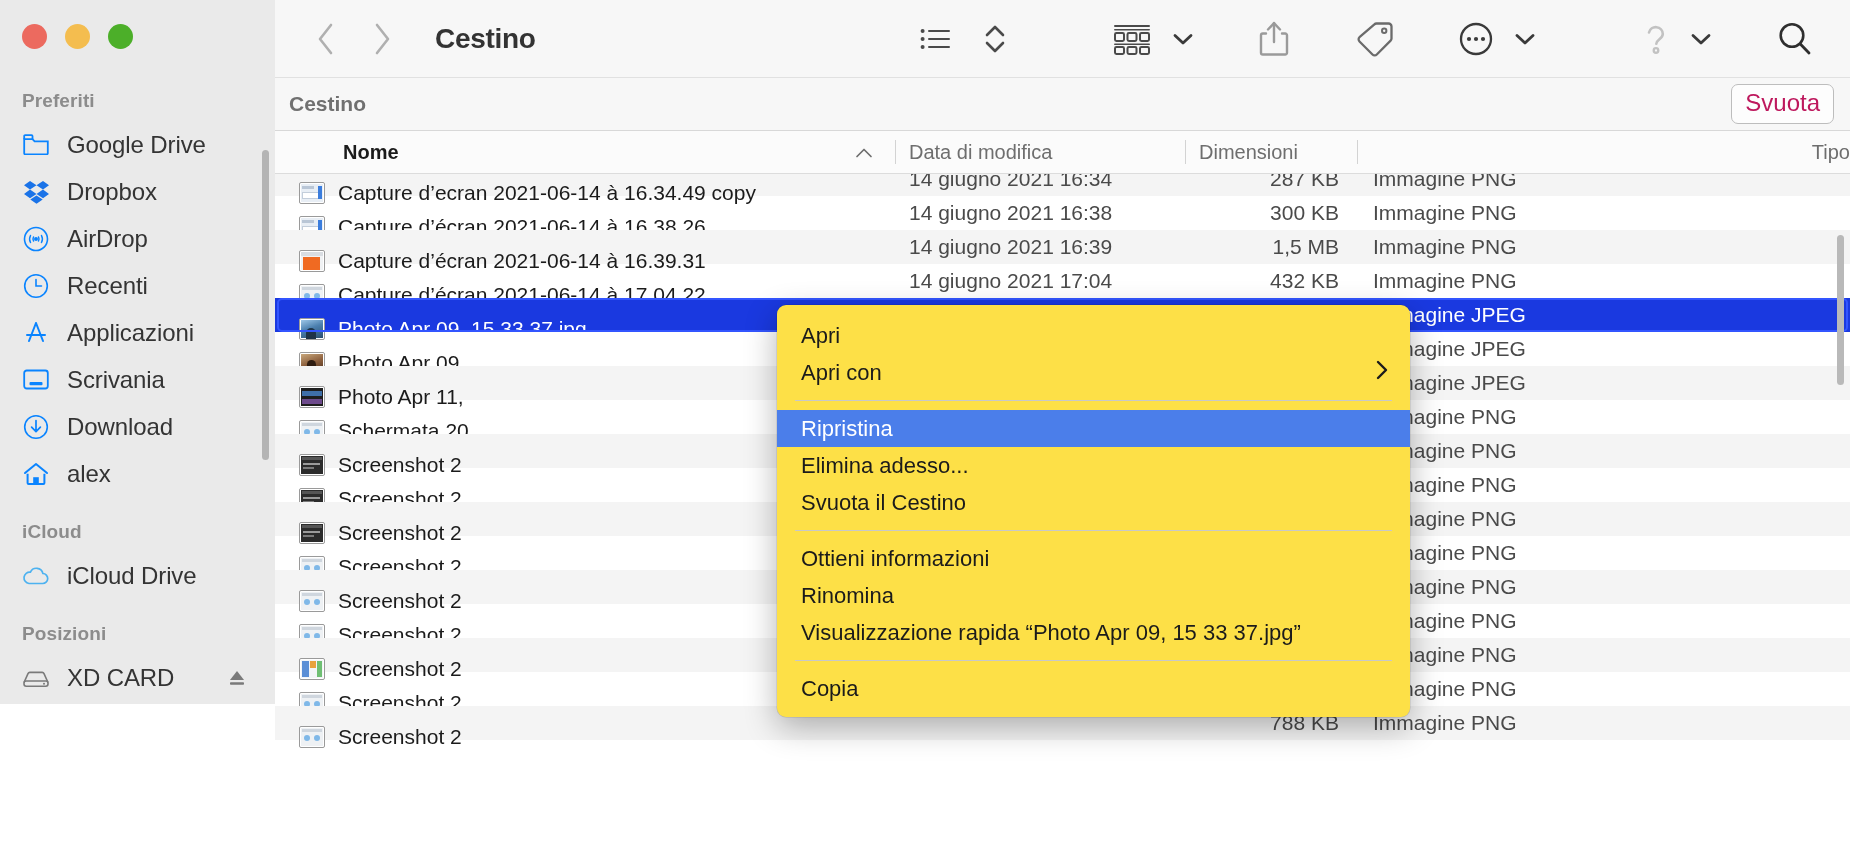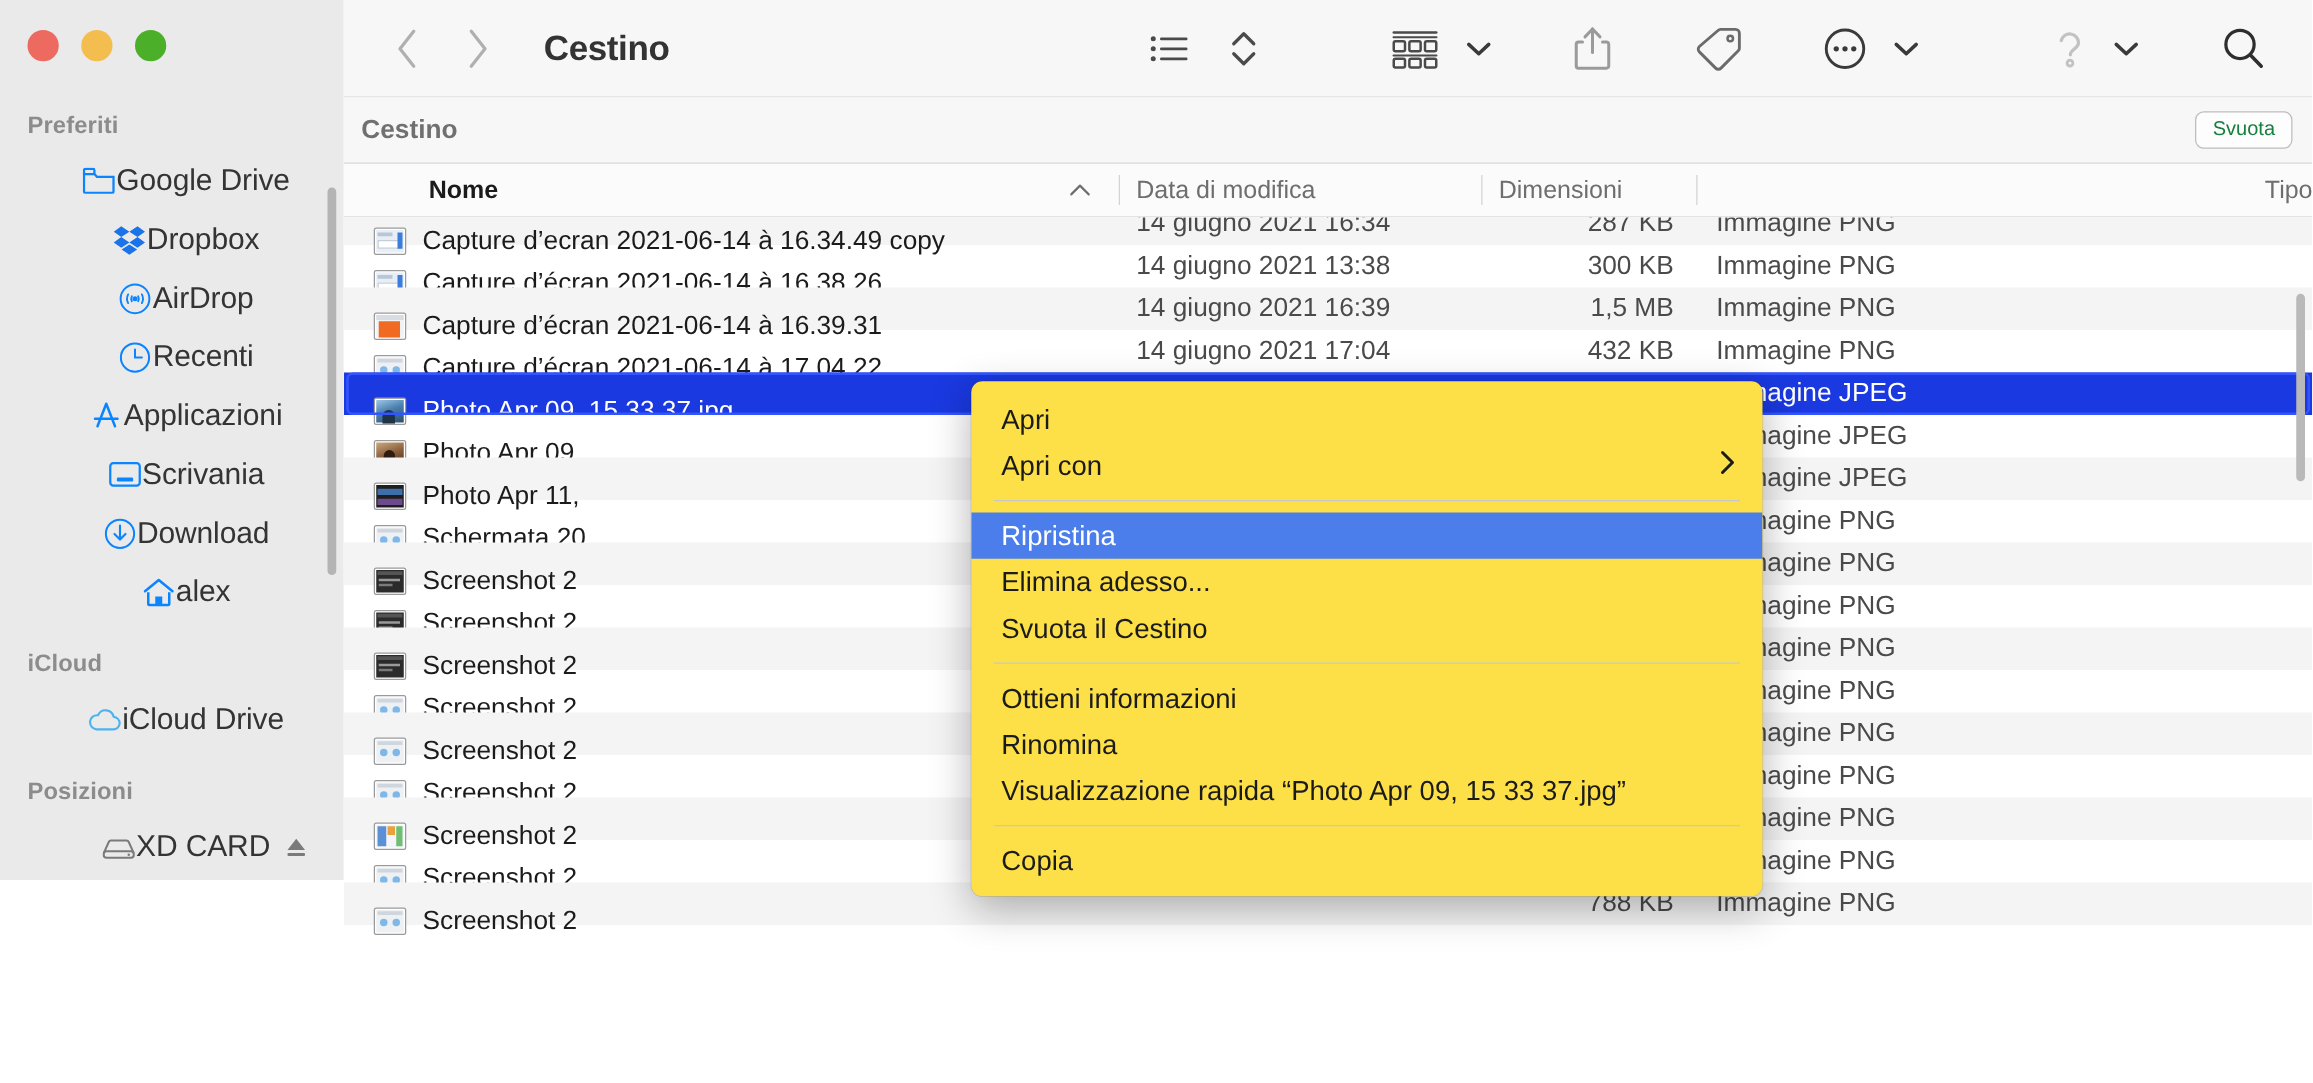--- a/index.html
+++ b/index.html
@@ -47,22 +47,22 @@
     padding: 0 0 0 22px;
     margin-top: 12px;
     margin-bottom: 9px;
     letter-spacing: 0.1px;
   }
   .sb-item {
     height: 47px;
     display: flex;
     align-items: center;
     padding-left: 22px;
-    position: relative;
-    justify-content: center;
+    gap: 17px;
+    position: relative;
   }
   .sb-icon {
     width: 28px; height: 28px;
     display: flex; align-items: center; justify-content: center;
     flex: 0 0 28px;
   }
   .sb-label {
     font-size: 24px;
     color: #343434;
     white-space: nowrap;
@@ -133,22 +133,22 @@
     position: relative;
   }
   #pathbar-title {
     font-size: 21px;
     font-weight: 700;
     color: #707070;
     margin-left: 0px;
   }
   #empty-btn {
     margin-left: auto;
-    font-size: 16px;
-    color: #15803d;
+    font-size: 24px;
+    color: #be185d;
     border: 1px solid #bdbdbd;
     border-radius: 7px;
     background: #fdfdfd;
     padding: 4px 13px 5px 13px;
     line-height: 1.2;
   }
 
   
   #colheader {
     height: 43px;
@@ -578,21 +578,21 @@
         <div class="row">
           <div class="cell-name">
             <span class="ficon">
               <i style="left:1px;top:1px;right:1px;bottom:1px;background:#e8eef5"></i>
               <i style="left:2px;top:3px;width:12px;height:3px;background:#b9c6d6"></i>
               <i style="left:2px;top:9px;width:18px;height:7px;background:#ffffff;border:1px solid #c3cedb"></i>
               <i style="right:2px;top:3px;width:4px;height:13px;background:#3b7ddd"></i>
             </span>
             <span>Capture d’écran 2021-06-14 à 16.38.26</span>
           </div>
-          <div class="cell-date">14 giugno 2021 13:38</div>
+          <div class="cell-date">14 giugno 2021 16:38</div>
           <div class="cell-size">300 KB</div>
           <div class="cell-type">Immagine PNG</div>
         </div>
         <div class="row alt">
           <div class="cell-name">
             <span class="ficon">
               <i style="left:1px;top:1px;right:1px;bottom:1px;background:#f0f2f4"></i>
               <i style="left:1px;top:1px;right:1px;height:4px;background:#d9dde2"></i>
               <i style="left:3px;top:6px;width:17px;height:13px;background:#f06a22"></i>
             </span>

